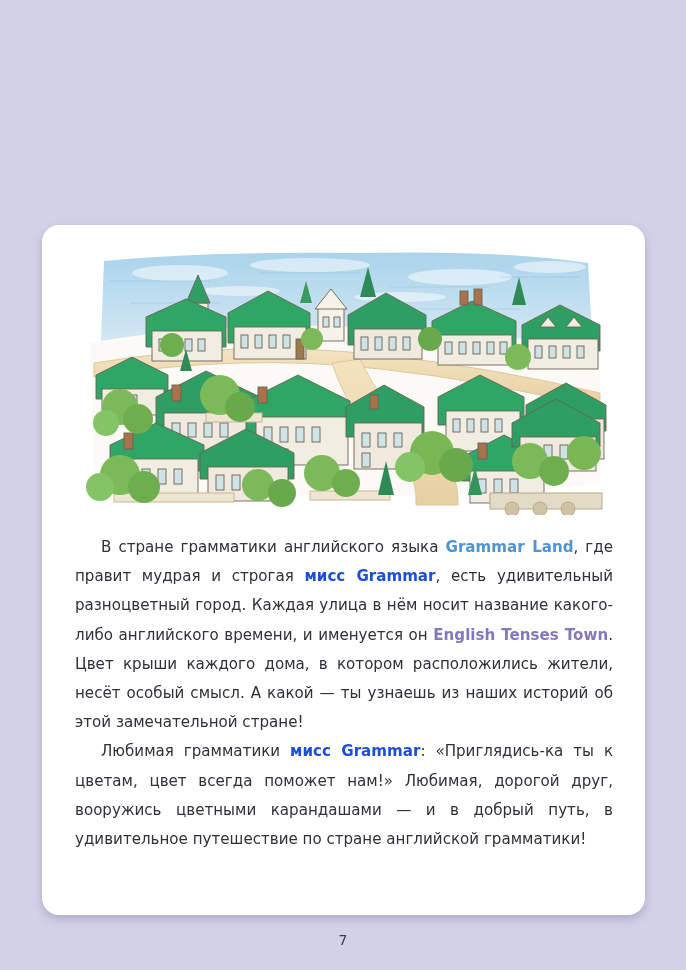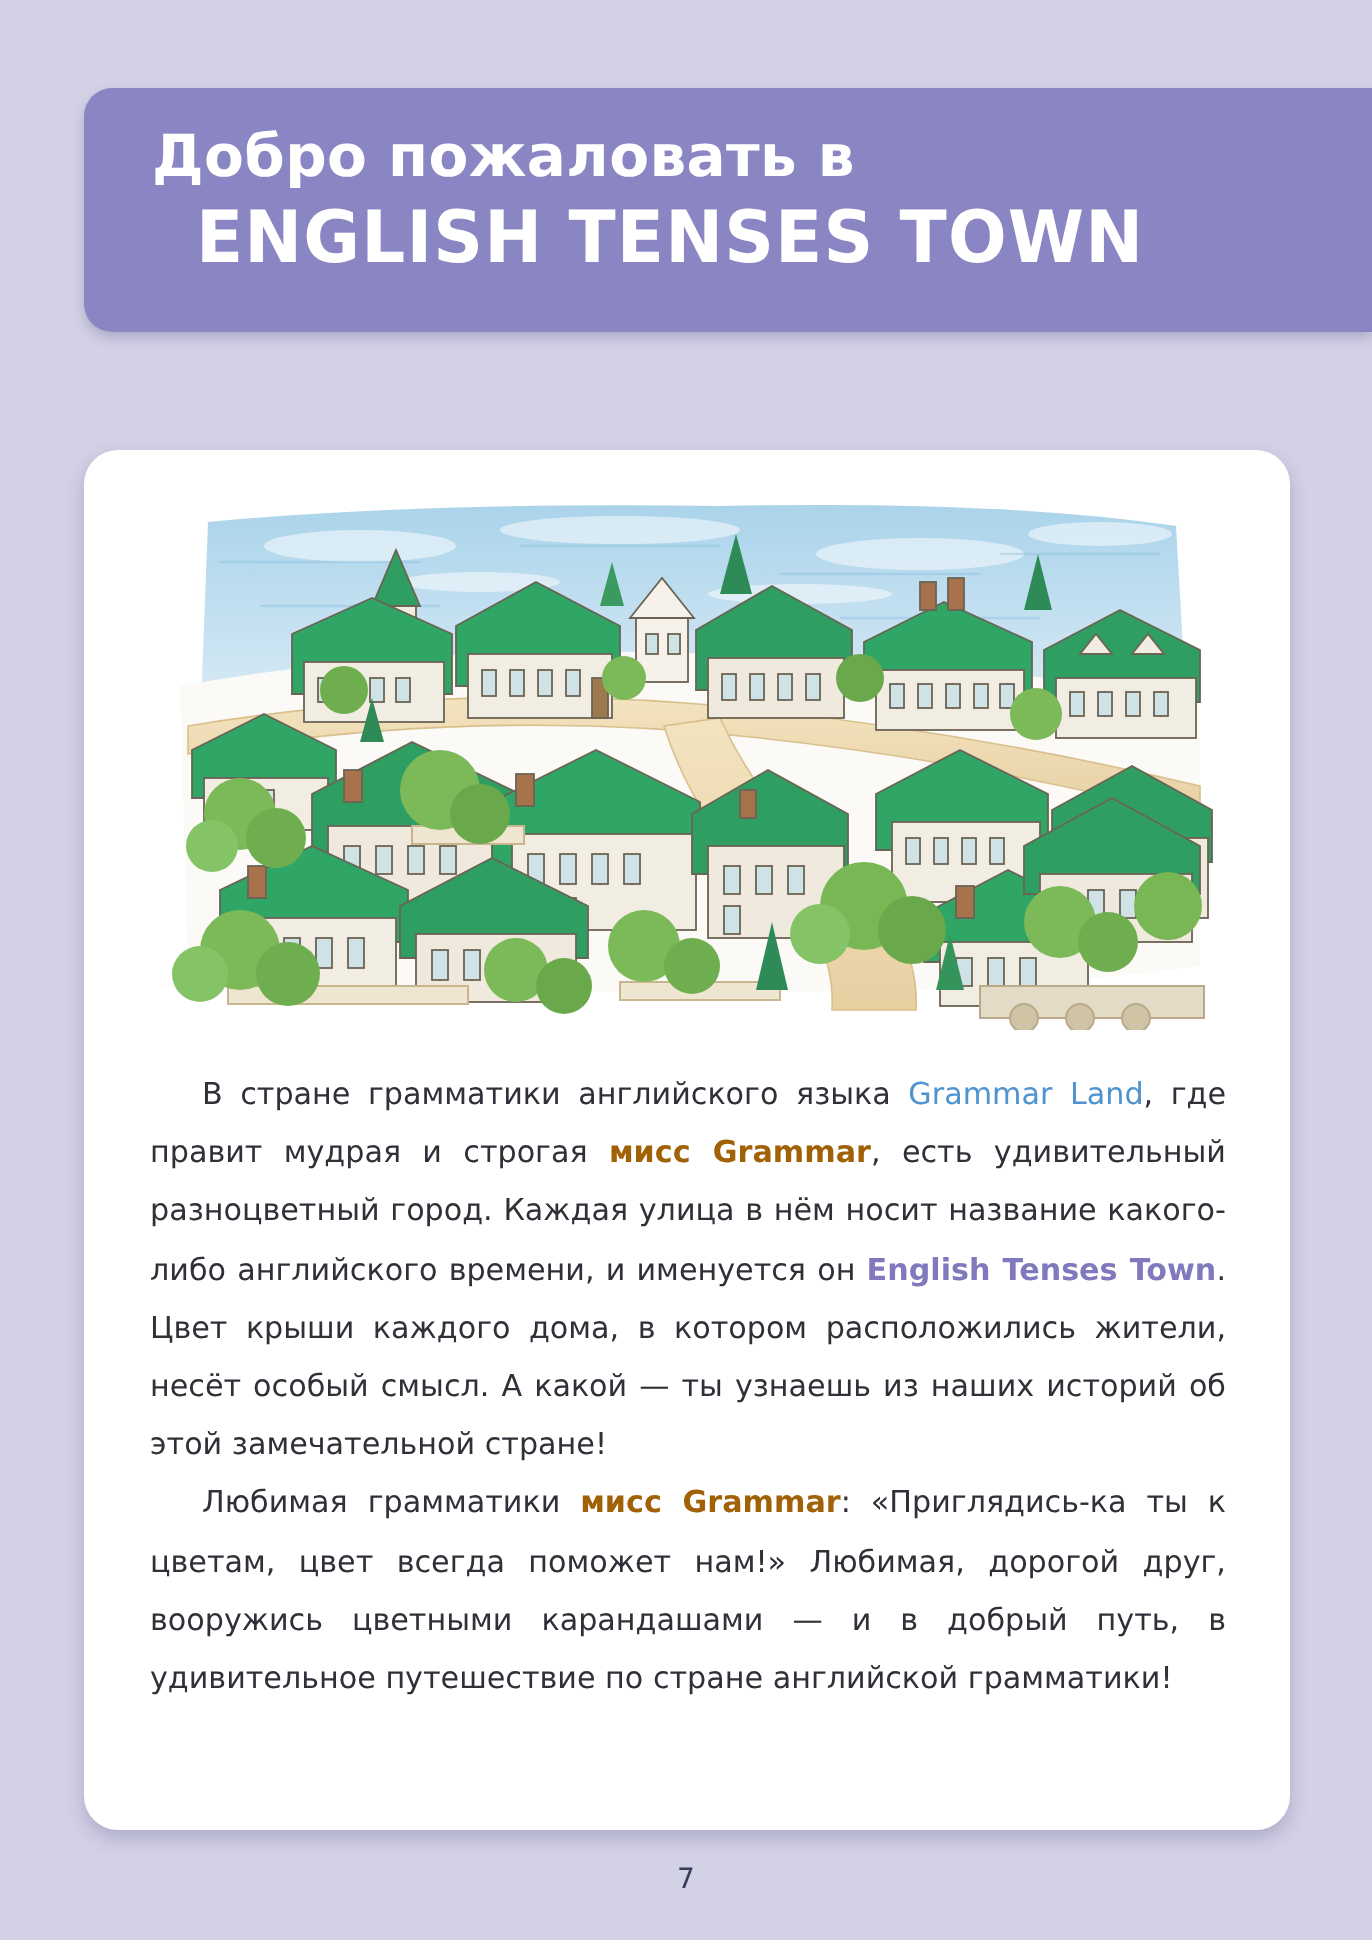--- a/index.html
+++ b/index.html
@@ -49,40 +49,36 @@
   .illus svg{display:block;width:100%;height:100%;}
 
   
   .body-text{
     position:absolute;left:33px;top:308px;width:538px;
     color:#2f3038;font-size:15.1px;line-height:29.2px;
     text-align:justify;
     font-family:"DejaVu Sans",sans-serif;
   }
   .body-text p{margin:0;text-indent:26px;}
-  .hl-blue{color:#4f93cf;font-weight:normal;}
-  .hl-red{color:#a16207;font-weight:bold;}
+  .hl-blue{color:#4f93cf;font-weight:bold;}
+  .hl-red{color:#1d4ed8;font-weight:bold;}
   .hl-purple{color:#8179bd;font-weight:bold;}
 
   
   .page-num{
     position:absolute;left:0;right:0;top:932px;
     text-align:center;color:#3a3a5c;font-size:14px;
     font-family:"DejaVu Sans",sans-serif;
   }
 </style>
 </head>
 <body>
 
 <div class="page">
 
-  <div class="banner">
-    <div class="banner-line1">Добро пожаловать в</div>
-    <div class="banner-line2">ENGLISH TENSES TOWN</div>
-  </div>
 
   <div class="card">
 
     <div class="illus">
       <svg viewBox="0 0 568 268" xmlns="http://www.w3.org/2000/svg">
         <defs>
           <clipPath id="clipSky">
             <path d="M44 14 Q150 4 300 6 Q440 3 528 16 L534 120 Q300 130 40 118 Z"></path>
           </clipPath>
           <linearGradient id="skyG" x1="0" y1="0" x2="0" y2="1">

